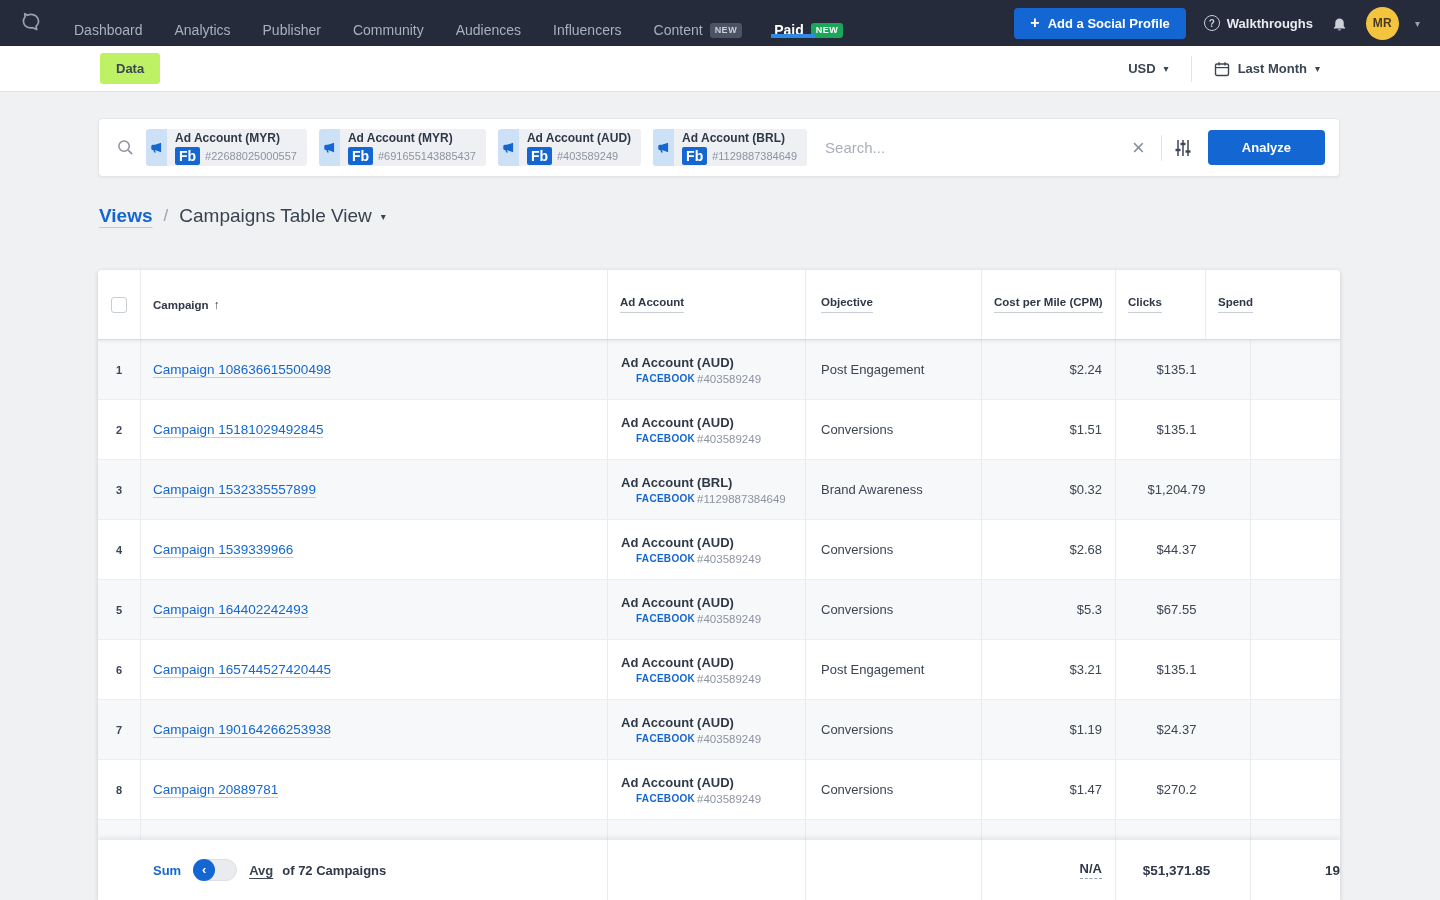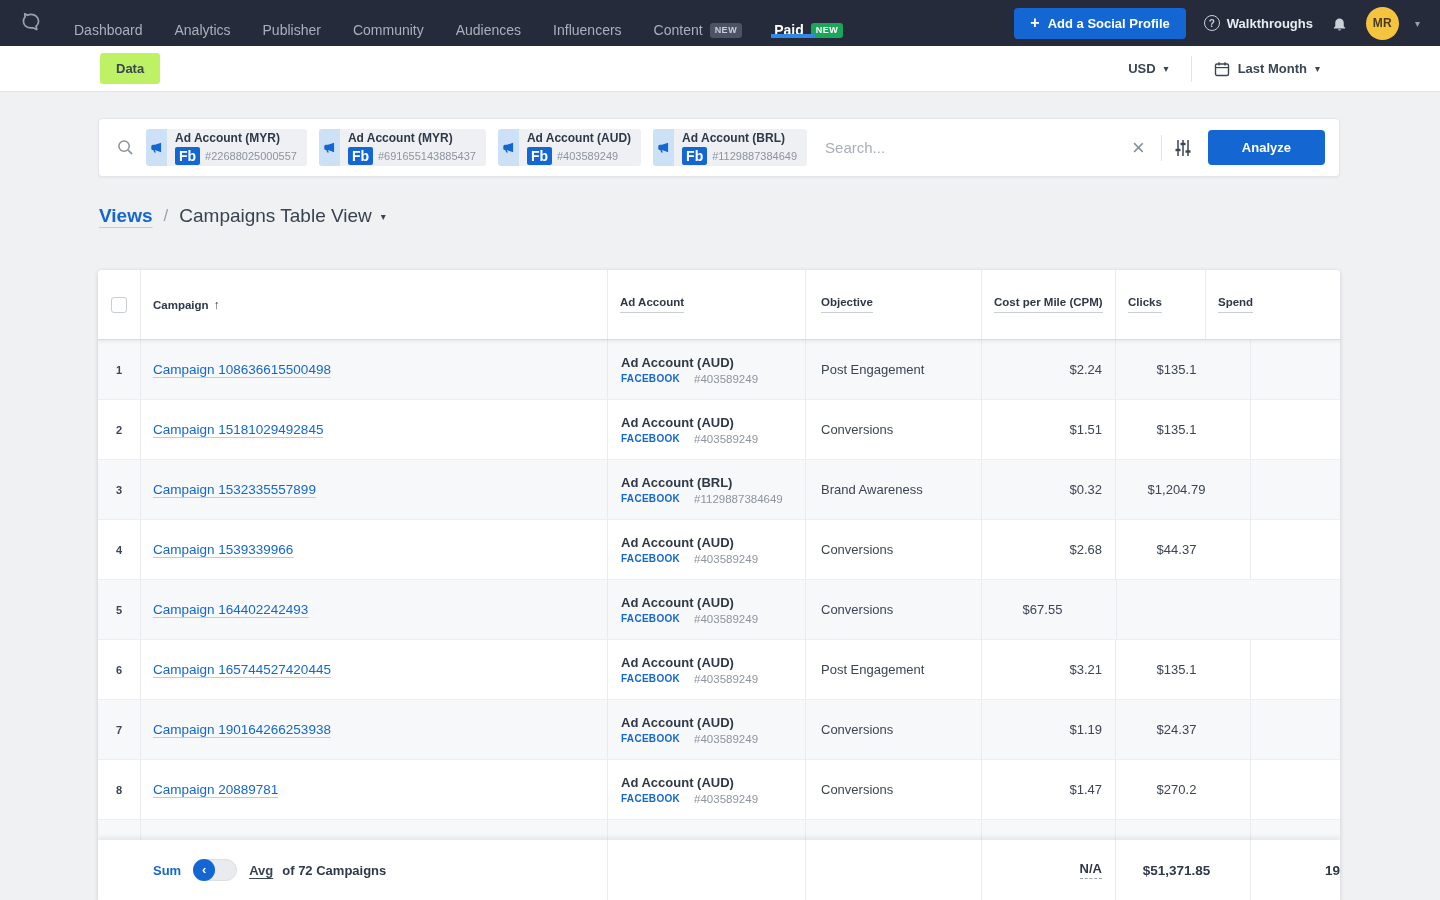--- a/index.html
+++ b/index.html
@@ -96,21 +96,21 @@
   .sort { font-size: 12px; font-weight: bold; color: #2e3848; margin-left: 5px; }
   .checkbox { width: 16px; height: 16px; border: 1px solid #c8cdd4; border-radius: 3px; background: #fff; cursor: pointer; }
 
   .tbody { position: relative; z-index: 1; }
   .trow { height: 60px; display: flex; border-bottom: 1px solid #eceef1; background: #fff; }
   .trow:nth-child(odd) { background: #f7f8f9; }
   .row-num { font-size: 11px; font-weight: bold; color: #3b4554; }
   .camp-link { font-size: 13.5px; color: #1467d2; text-decoration: underline; text-decoration-color: #b7cfee;
     text-underline-offset: 3px; cursor: pointer; }
   .acc-name { font-size: 13px; font-weight: bold; color: #2e3848; }
-  .acc-meta { display: flex; align-items: center; gap: 14px; }
+  .acc-meta { display: flex; align-items: center; gap: 2px; margin-left: 15px; }
   .net { font-size: 10px; font-weight: bold; letter-spacing: .3px; color: #1467d2; }
   .accid { font-size: 11.5px; color: #8d93a0; }
   .obj-text, .num-text { font-size: 13px; color: #3b4554; }
 
   .tfoot { position: absolute; bottom: 0; left: 0; right: 0; height: 60px; background: #fff;
     box-shadow: 0 -2px 6px rgba(0,0,0,.09); display: flex; z-index: 3; }
   .f-left { width: 509px; display: flex; align-items: center; padding-left: 55px; flex: none; }
   .sum-label { font-size: 13px; font-weight: bold; color: #1467d2; margin-right: 12px; cursor: pointer; }
   .toggle { width: 44px; height: 22px; border-radius: 11px; background: #e9ebee; border: 1px solid #dcdfe4;
     position: relative; margin-right: 12px; cursor: pointer; flex: none; }
@@ -441,20 +441,23 @@
         <div class="cell c-account">
           <span class="acc-name">Ad Account (AUD)</span>
           <span class="acc-meta">
             <span class="net">FACEBOOK</span>
             <span class="accid">#403589249</span>
           </span>
         </div>
         <div class="cell c-objective">
             <span class="obj-text">Conversions</span>
           </div>
+        <div class="cell c-cpm">
+            <span class="num-text">$5.3</span>
+          </div>
         <div class="cell c-spend">
             <span class="num-text">$67.55</span>
           </div>
         <div class="cell c-clicks"></div>
       </div>
         <div class="trow">
         <div class="cell c-num">
             <span class="row-num">6</span>
           </div>
         <div class="cell c-campaign">

